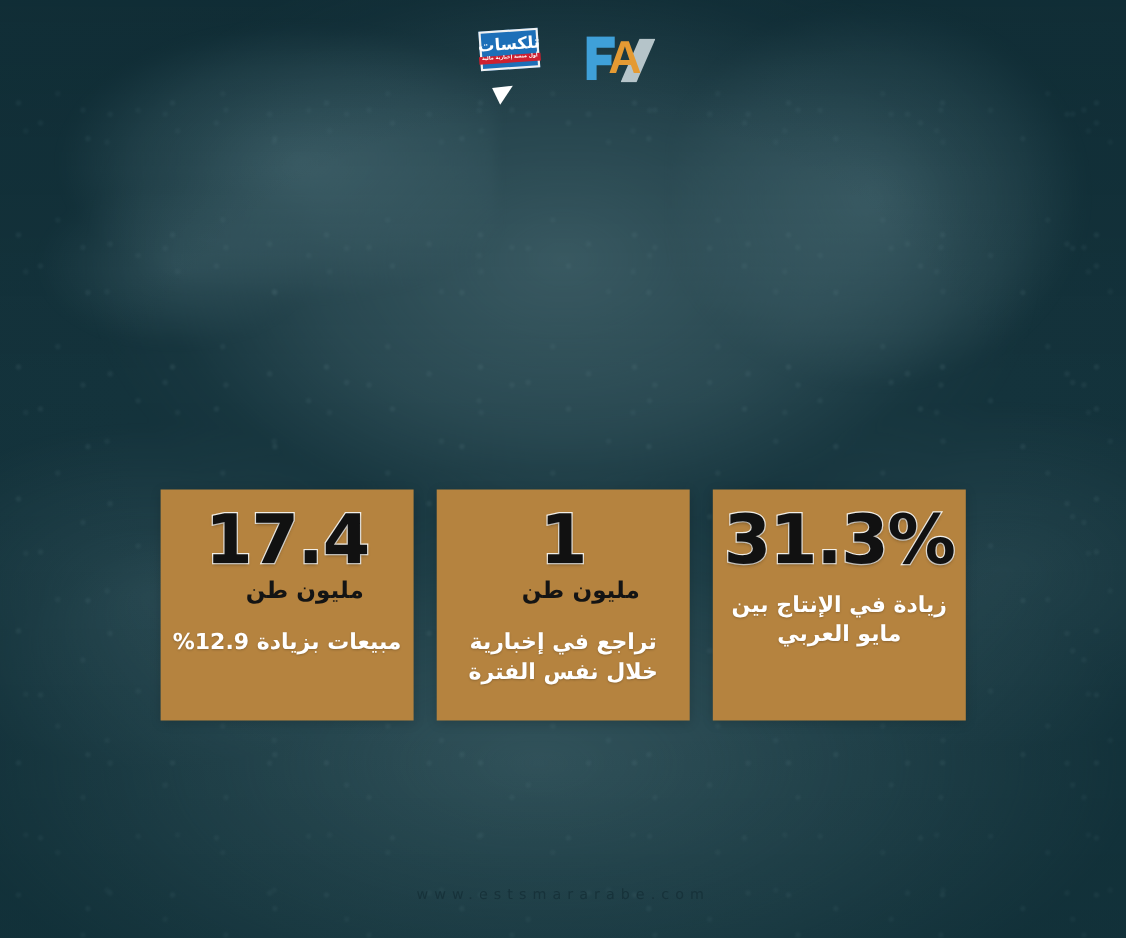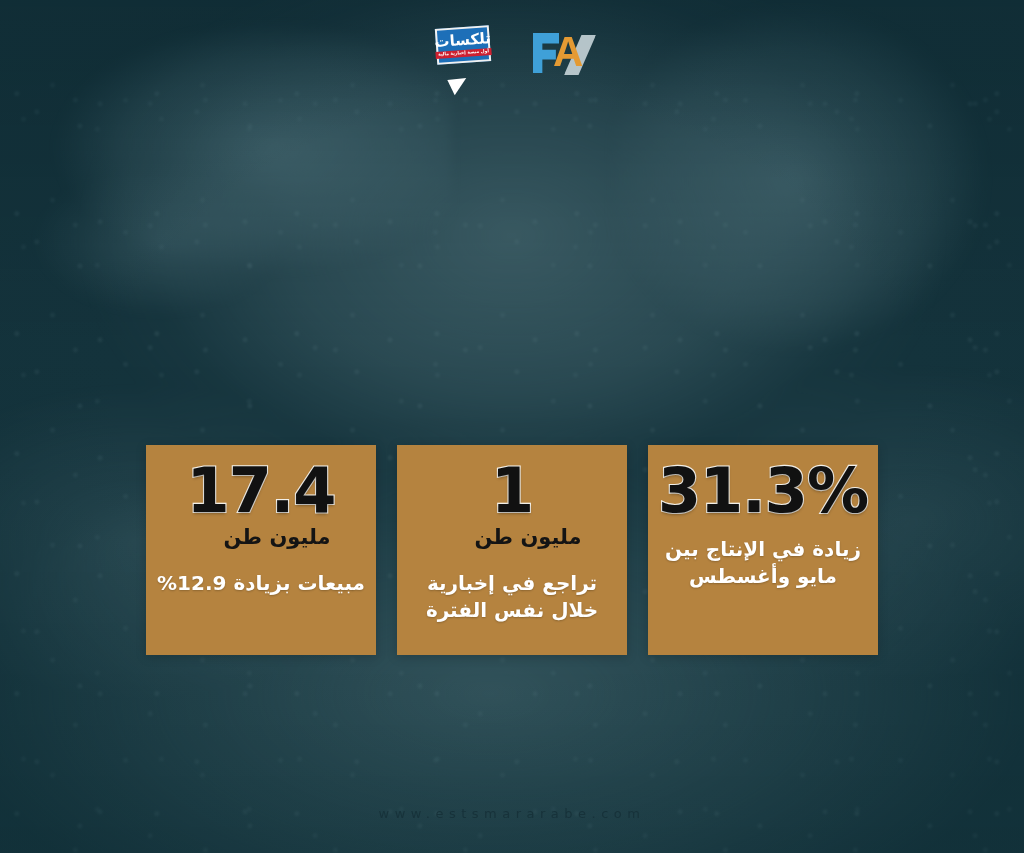--- a/index.html
+++ b/index.html
@@ -274,20 +274,20 @@
     </div>
 
     <div class="card">
       <div class="card-number">1</div>
       <div class="card-unit">مليون طن</div>
       <div class="card-desc">تراجع في إخبارية خلال نفس الفترة</div>
     </div>
 
     <div class="card no-unit">
       <div class="card-number">31.3%</div>
-      <div class="card-desc">زيادة في الإنتاج بين مايو وأغسطس</div>
+      <div class="card-desc">زيادة في الإنتاج بين مايو العربي</div>
     </div>
 
   </div>
 
   <div class="footer-url">www.estsmararabe.com</div>
 
 </div>
 
 </body></html>

